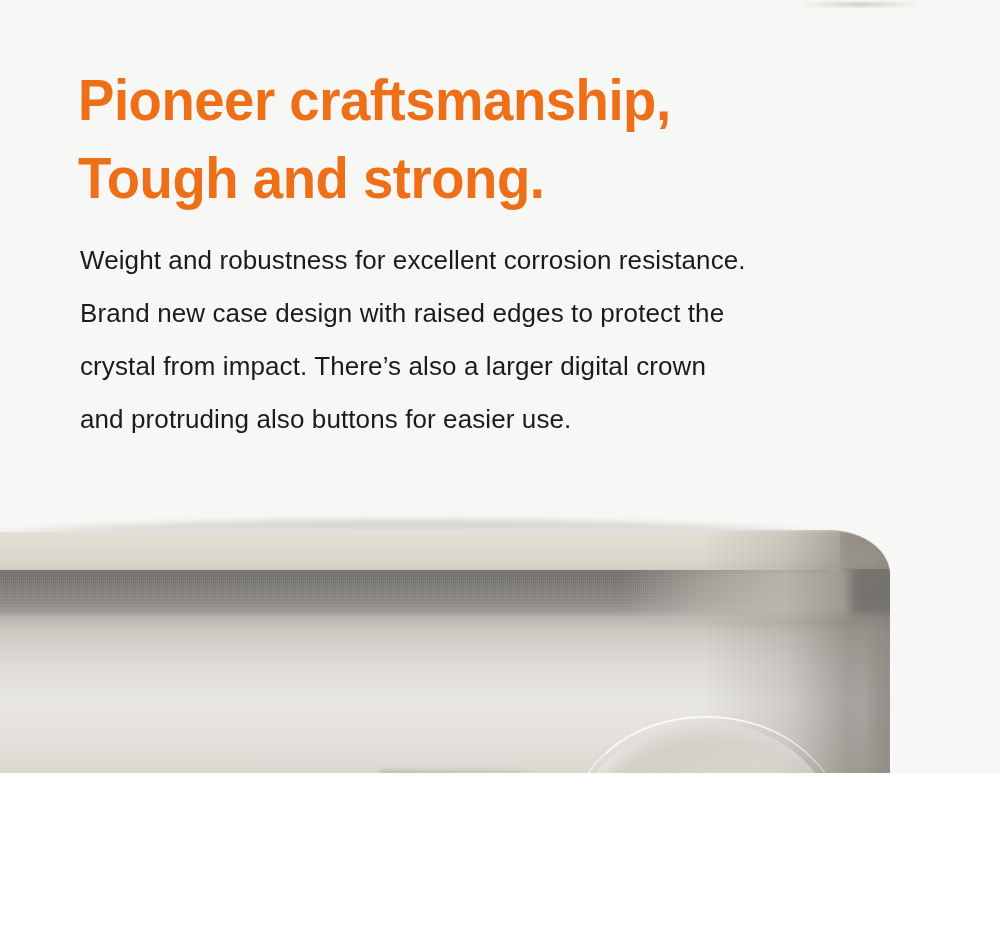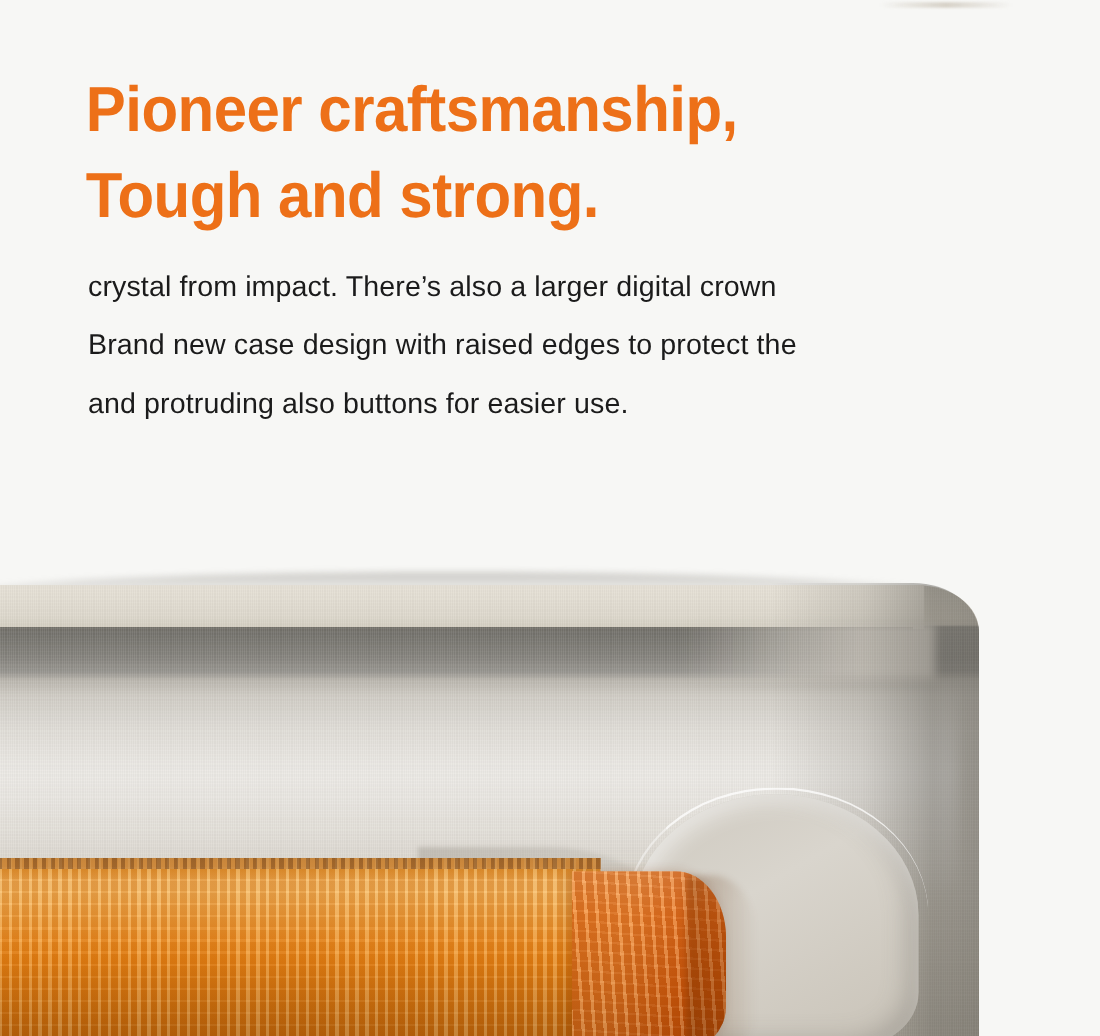--- a/index.html
+++ b/index.html
@@ -8,21 +8,21 @@
     padding: 0;
     background: #ffffff;
   }
   body {
     font-family: "Liberation Sans", sans-serif;
   }
 
   #page {
     position: relative;
     width: 1000px;
-    height: 942px;
+    height: 773px;
     overflow: hidden;
     background: #c2410c;
   }
 
   
   #copy-block {
     position: absolute;
     left: 0; top: 0;
     width: 1000px;
     height: 530px;
@@ -306,22 +306,23 @@
 <div id="page">
 
   <div id="copy-block">
 
     <div class="top-artifact"></div>
 
     <h1 id="headline">Pioneer craftsmanship,
 Tough and strong.</h1>
 
     <div id="subcopy">
+      <span class="ln">Weight and robustness for excellent corrosion resistance.</span>
+      <span class="ln">Brand new case design with raised edges to protect the</span>
       <span class="ln">crystal from impact. There’s also a larger digital crown</span>
-      <span class="ln">Brand new case design with raised edges to protect the</span>
       <span class="ln">and protruding also buttons for easier use.</span>
     </div>
   </div>
 
   <div id="photo">
 
     <div class="case-shadow"></div>
 
     <div class="case-body"></div>
     <div class="case-sheen"></div>

